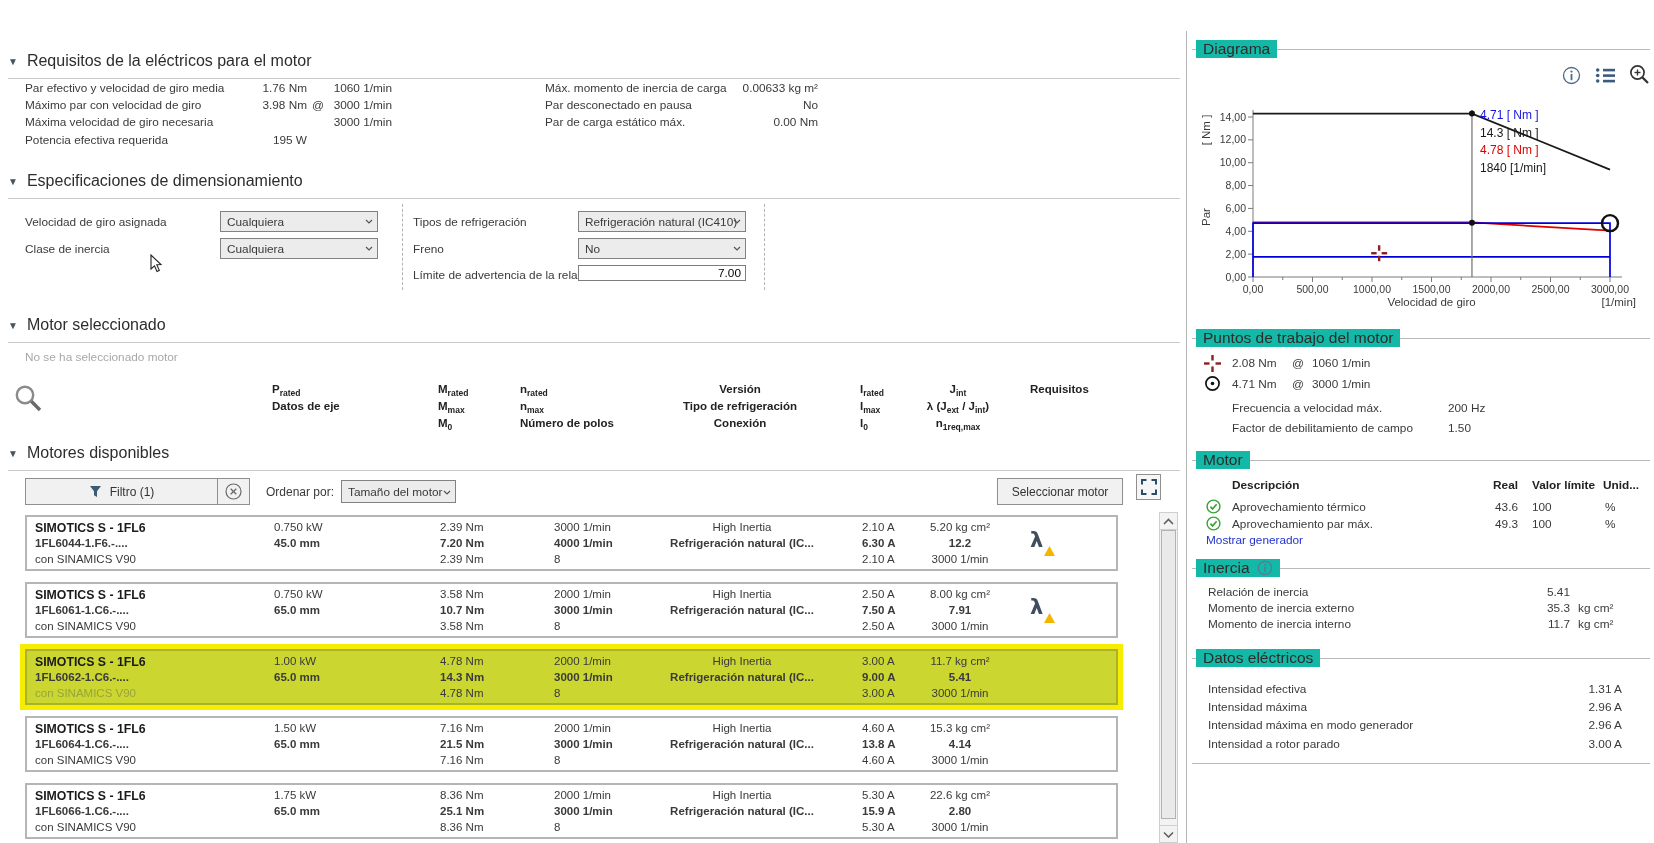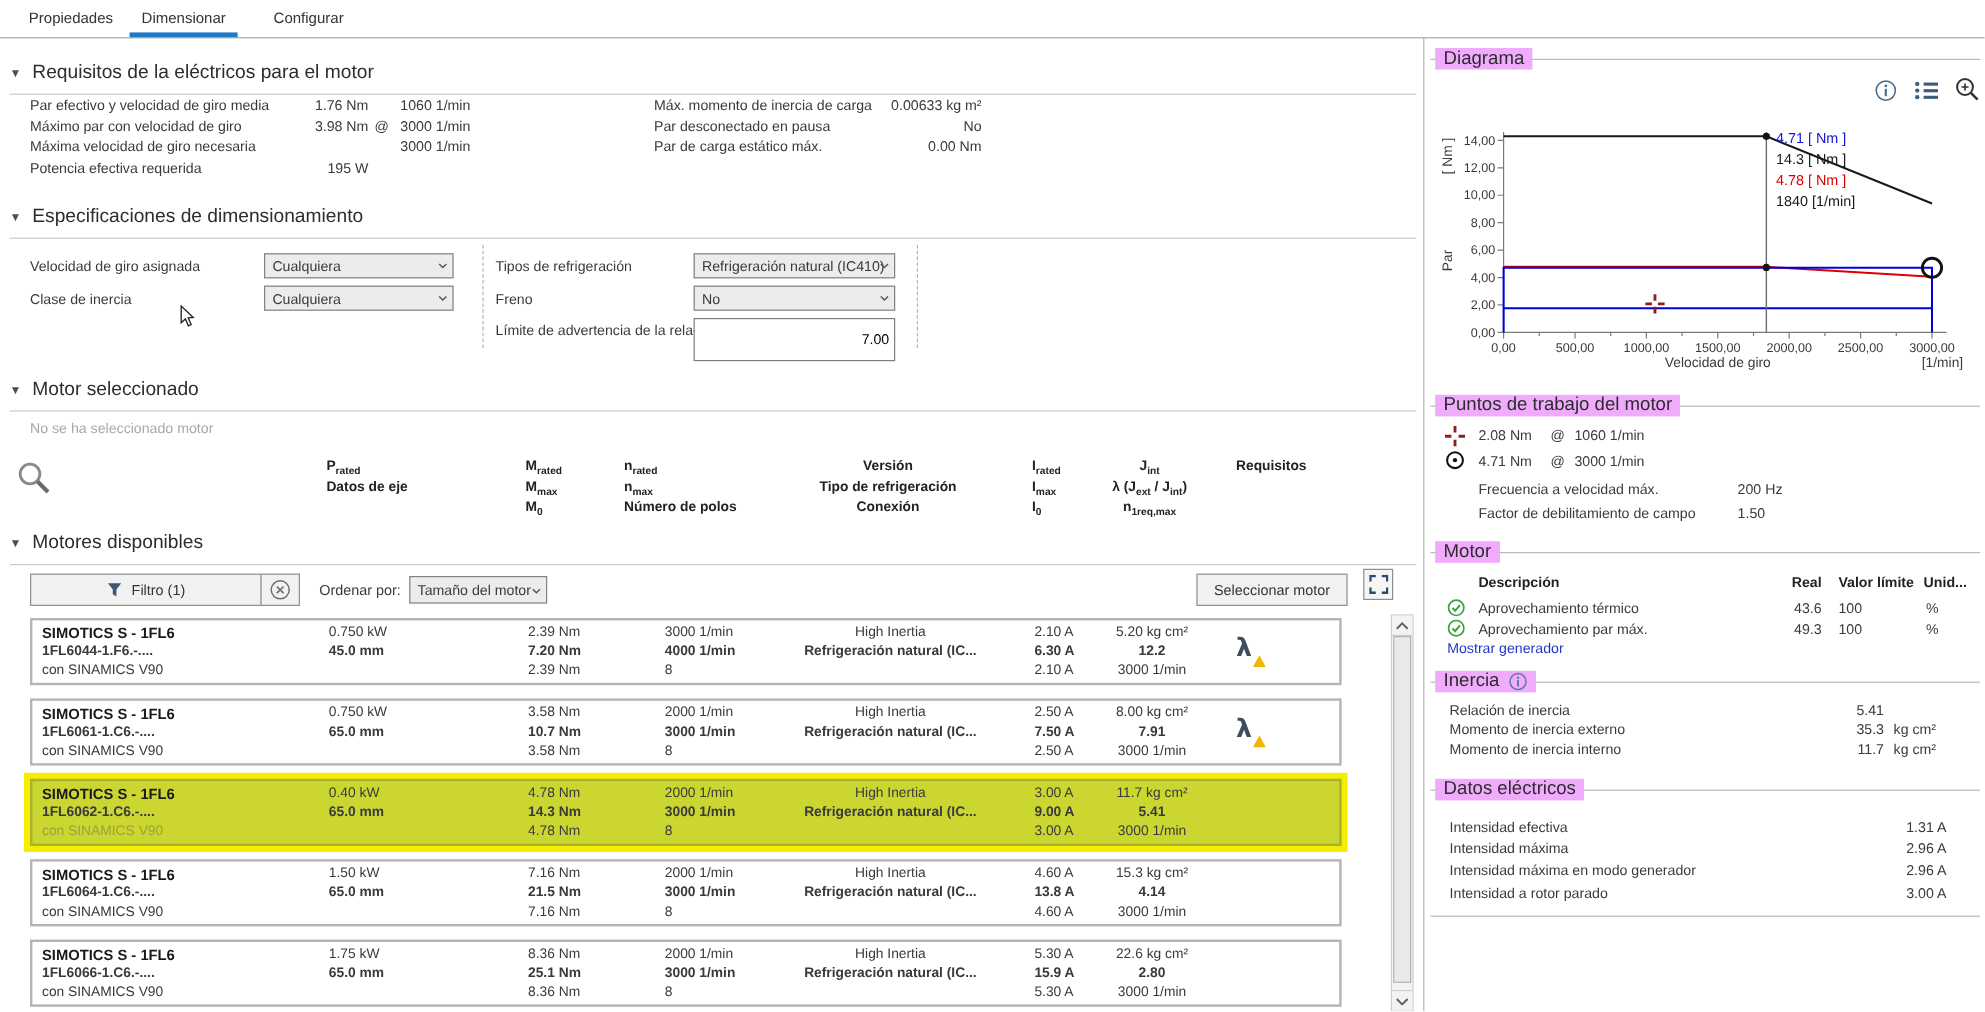--- a/index.html
+++ b/index.html
@@ -14,21 +14,21 @@
   .tabbar{position:absolute;left:0;top:0;width:1654px;height:31px;border-bottom:1px solid #a9a9a9;background:#fff;}
   .tab{position:absolute;top:0;height:30px;line-height:30px;font-size:12.5px;color:#333;padding:0 10px;cursor:default;}
   .tab.active::after{content:'';position:absolute;left:0;right:0;bottom:-1px;height:4px;background:#2178c8;}
   
   .sec{position:absolute;left:8px;display:flex;align-items:center;gap:9px;font-size:16px;color:#2d2d2d;}
   .tri{font-size:10px;color:#44525e;}
   .hline{position:absolute;height:0;border-top:1px solid #cacaca;}
   
   .dd{position:absolute;height:21px;background:#ececec;border:1px solid #828282;font-size:11.8px;line-height:20px;padding-left:6px;box-sizing:border-box;}
   .dd .chev{position:absolute;right:4px;top:7px;}
-  .inp{position:absolute;height:36px;background:#fff;border:1px solid #7d7d7d;font-size:11.8px;text-align:right;padding:0 4px;box-sizing:border-box;font-family:"Liberation Sans",sans-serif;}
+  .inp{position:absolute;height:16px;background:#fff;border:1px solid #7d7d7d;font-size:11.8px;text-align:right;padding:0 4px;box-sizing:border-box;font-family:"Liberation Sans",sans-serif;}
   .btn{position:absolute;background:#f1f1f1;border:1px solid #8f8f8f;display:flex;align-items:center;justify-content:center;font-size:12px;color:#333;box-sizing:border-box;gap:8px;}
   .dash{position:absolute;width:0;border-left:1px dashed #b3b3b3;}
   
   .hl{position:absolute;font-size:11.5px;font-weight:bold;color:#222;white-space:nowrap;}
   .hl sub, .ln sub{font-size:8.5px;}
   
   .card{position:absolute;left:25px;width:1093px;height:56px;background:#fff;border:2px solid #b5b5b5;box-sizing:border-box;}
   .card .ln{position:absolute;font-size:11.5px;color:#3a3a3a;white-space:nowrap;}
   .card .nm{font-weight:bold;font-size:12.3px;color:#1a1a1a;}
   .y1{top:4px;} .y2{top:20px;font-weight:bold;} .y3{top:36px;}
@@ -40,36 +40,31 @@
   .cell-lambda{position:absolute;left:1003px;top:11px;width:32px;height:32px;}
   .lam{font-size:21px;color:#3e4e5e;font-weight:bold;font-family:"DejaVu Sans",sans-serif;}
   .lamw{position:absolute;left:14px;top:18px;}
   
   .vscroll{position:absolute;left:1159px;top:512px;width:19px;height:331px;background:#f3f3f3;border:1px solid #cfcfcf;box-sizing:border-box;}
   .sbtn{position:absolute;left:0;width:17px;height:16px;background:#f3f3f3;display:flex;align-items:center;justify-content:center;}
   .sthumb{position:absolute;left:1px;top:17px;width:15px;height:289px;background:#eaeaea;border:1px solid #b2b2b2;box-sizing:border-box;}
   
   .divider{position:absolute;left:1186px;top:31px;width:0;height:812px;border-left:1px solid #b5b5b5;}
   .rgroup{position:absolute;left:1192px;width:458px;border-top:1px solid #b9b9b9;}
-  .rtitle{position:absolute;top:-10px;left:4px;background:#f0abfc;padding:0 7px;font-size:15.5px;color:#2c2c2c;white-space:nowrap;display:flex;gap:7px;align-items:center;}
+  .rtitle{position:absolute;top:-10px;left:4px;background:#14b8a6;padding:0 7px;font-size:15.5px;color:#2c2c2c;white-space:nowrap;display:flex;gap:7px;align-items:center;}
   .link{color:#2233cc;cursor:pointer;}
   .icnbtn{position:absolute;width:22px;height:22px;display:flex;align-items:center;justify-content:center;}
   svg{display:block;}
   text{font-family:"Liberation Sans",sans-serif;}
 </style>
 </head>
 <body>
 
 <div class="screen">
 
-  <div class="tabbar">
-    <div class="tab" style="left:14px">Propiedades</div>
-    <div class="tab active" style="left:108px">Dimensionar</div>
-    <div class="tab" style="left:218px">Configurar</div>
-  </div>
 
   <div class="sec" style="top:52px">
     <span class="tri">▼</span>
     <span>Requisitos de la eléctricos para el motor</span>
   </div>
   <div class="hline" style="left:8px;top:78px;width:1172px"></div>
 
   <span class="t" style="left:25px;top:81px">Par efectivo y velocidad de giro media</span>
   <span class="t rbox" style="left:235px;top:81px;width:72px">1.76 Nm</span>
   <span class="t rbox" style="left:316px;top:81px;width:76px">1060 1/min</span>
@@ -266,21 +261,21 @@
       <svg class="lamw" width="11" height="10">
             <polygon points="5.5,0 11,10 0,10" fill="#f2b600"></polygon>
           </svg>
     </div>
   </div>
 
   <div class="card highlight" style="top: 649px;">
     <div class="ln y1 p1 nm">SIMOTICS S - 1FL6</div>
     <div class="ln y2 p1">1FL6062-1.C6.-....</div>
     <div class="ln y3 p1 muted">con SINAMICS V90</div>
-    <div class="ln y1 p2">0.40 kW</div>
+    <div class="ln y1 p2">1.00 kW</div>
     <div class="ln y2 p2">65.0 mm</div>
     <div class="ln y1 p3">4.78 Nm</div>
     <div class="ln y2 p3">14.3 Nm</div>
     <div class="ln y3 p3">4.78 Nm</div>
     <div class="ln y1 p4">2000 1/min</div>
     <div class="ln y2 p4">3000 1/min</div>
     <div class="ln y3 p4">8</div>
     <div class="ln y1 p5">High Inertia</div>
     <div class="ln y2 p5">Refrigeración natural (IC...</div>
     <div class="ln y1 p6">3.00 A</div>

